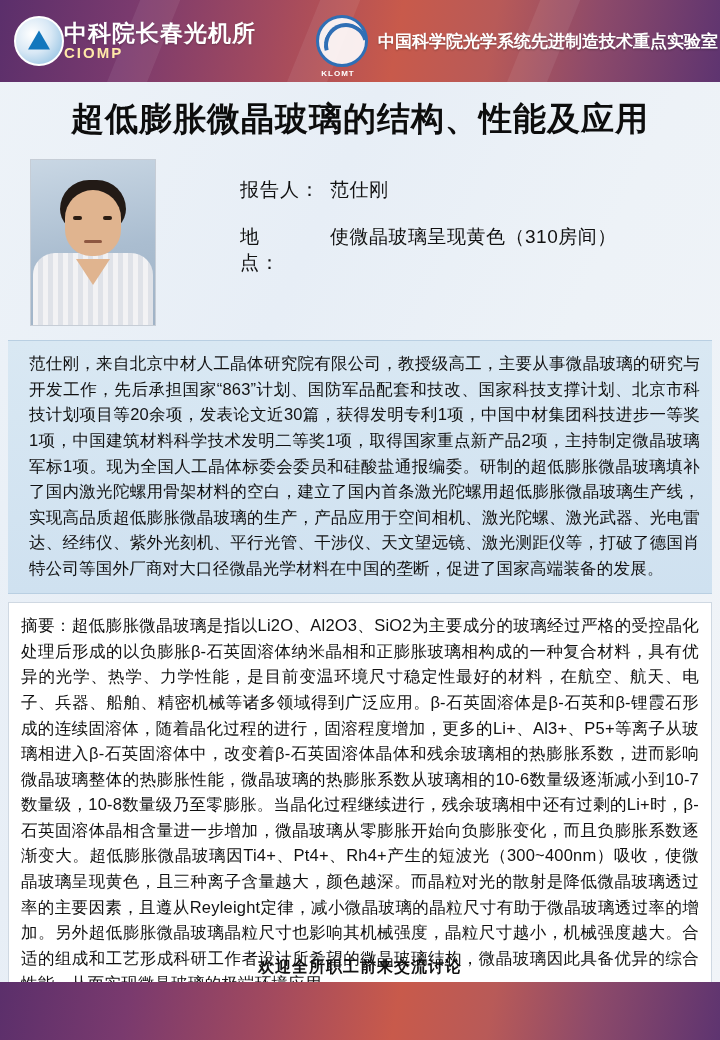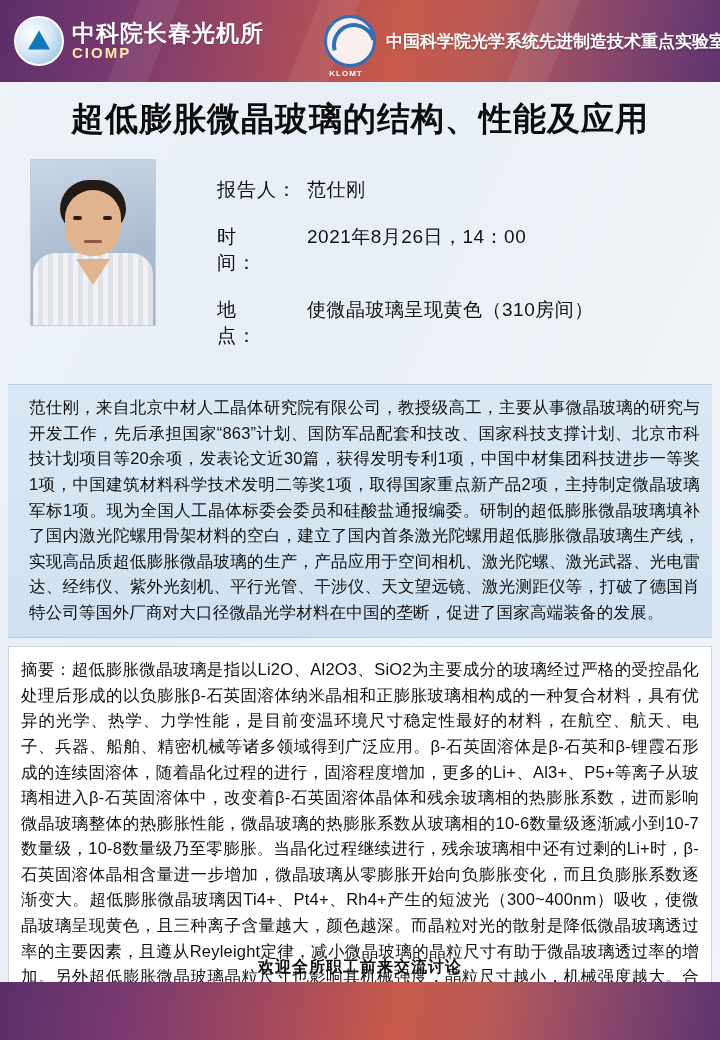--- a/index.html
+++ b/index.html
@@ -41,21 +41,20 @@
     position: relative;
     display: flex;
     align-items: center;
     height: 100%;
     padding: 0 14px;
     box-sizing: border-box;
   }
   .logo-left {
     display: flex;
     align-items: center;
-    gap: 8px;
   }
   .ciomp-mark {
     width: 46px;
     height: 46px;
     border-radius: 50%;
     background: radial-gradient(circle at 35% 35%, #ffffff 0%, #d8e8f5 45%, #7fb7dd 100%);
     border: 2px solid #ffffff;
     position: relative;
     flex: none;
   }
@@ -222,21 +221,21 @@
     left: 50%;
     bottom: 40px;
     width: 0;
     height: 0;
     transform: translateX(-50%);
     border-left: 17px solid transparent;
     border-right: 17px solid transparent;
     border-top: 26px solid #e0b48f;
   }
   .info-list {
-    margin-left: 61px;
+    margin-left: 84px;
     padding-top: 18px;
   }
   .info-line {
     display: flex;
     align-items: baseline;
     margin-bottom: 21px;
     font-size: 19px;
     color: #111111;
   }
   .info-label {
@@ -339,24 +338,20 @@
       <div class="eye l"></div>
       <div class="eye r"></div>
       <div class="mouth"></div>
     </div>
     <div class="info-list">
       <div class="info-line">
         <div class="info-label">报告人：</div>
         <div class="info-value">范仕刚</div>
       </div>
       <div class="info-line">
-        <div class="info-label">时　　间：</div>
-        <div class="info-value">2021年8月26日，14：00</div>
-      </div>
-      <div class="info-line">
         <div class="info-label">地　　点：</div>
         <div class="info-value">使微晶玻璃呈现黄色（310房间）</div>
       </div>
     </div>
   </div>
 
   <div class="bio-block">范仕刚，来自北京中材人工晶体研究院有限公司，教授级高工，主要从事微晶玻璃的研究与开发工作，先后承担国家“863”计划、国防军品配套和技改、国家科技支撑计划、北京市科技计划项目等20余项，发表论文近30篇，获得发明专利1项，中国中材集团科技进步一等奖1项，中国建筑材料科学技术发明二等奖1项，取得国家重点新产品2项，主持制定微晶玻璃军标1项。现为全国人工晶体标委会委员和硅酸盐通报编委。研制的超低膨胀微晶玻璃填补了国内激光陀螺用骨架材料的空白，建立了国内首条激光陀螺用超低膨胀微晶玻璃生产线，实现高品质超低膨胀微晶玻璃的生产，产品应用于空间相机、激光陀螺、激光武器、光电雷达、经纬仪、紫外光刻机、平行光管、干涉仪、天文望远镜、激光测距仪等，打破了德国肖特公司等国外厂商对大口径微晶光学材料在中国的垄断，促进了国家高端装备的发展。</div>
 
   <div class="abstract-block">摘要：超低膨胀微晶玻璃是指以Li2O、Al2O3、SiO2为主要成分的玻璃经过严格的受控晶化处理后形成的以负膨胀β-石英固溶体纳米晶相和正膨胀玻璃相构成的一种复合材料，具有优异的光学、热学、力学性能，是目前变温环境尺寸稳定性最好的材料，在航空、航天、电子、兵器、船舶、精密机械等诸多领域得到广泛应用。β-石英固溶体是β-石英和β-锂霞石形成的连续固溶体，随着晶化过程的进行，固溶程度增加，更多的Li+、Al3+、P5+等离子从玻璃相进入β-石英固溶体中，改变着β-石英固溶体晶体和残余玻璃相的热膨胀系数，进而影响微晶玻璃整体的热膨胀性能，微晶玻璃的热膨胀系数从玻璃相的10-6数量级逐渐减小到10-7数量级，10-8数量级乃至零膨胀。当晶化过程继续进行，残余玻璃相中还有过剩的Li+时，β-石英固溶体晶相含量进一步增加，微晶玻璃从零膨胀开始向负膨胀变化，而且负膨胀系数逐渐变大。超低膨胀微晶玻璃因Ti4+、Pt4+、Rh4+产生的短波光（300~400nm）吸收，使微晶玻璃呈现黄色，且三种离子含量越大，颜色越深。而晶粒对光的散射是降低微晶玻璃透过率的主要因素，且遵从Reyleight定律，减小微晶玻璃的晶粒尺寸有助于微晶玻璃透过率的增加。另外超低膨胀微晶玻璃晶粒尺寸也影响其机械强度，晶粒尺寸越小，机械强度越大。合适的组成和工艺形成科研工作者设计所希望的微晶玻璃结构，微晶玻璃因此具备优异的综合性能，从而实现微晶玻璃的极端环境应用。</div>
 

